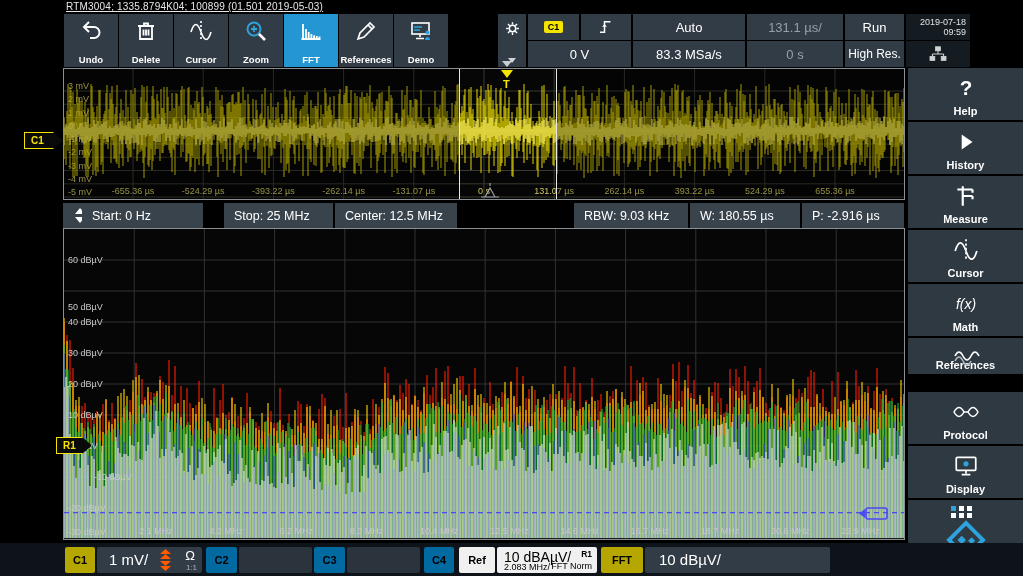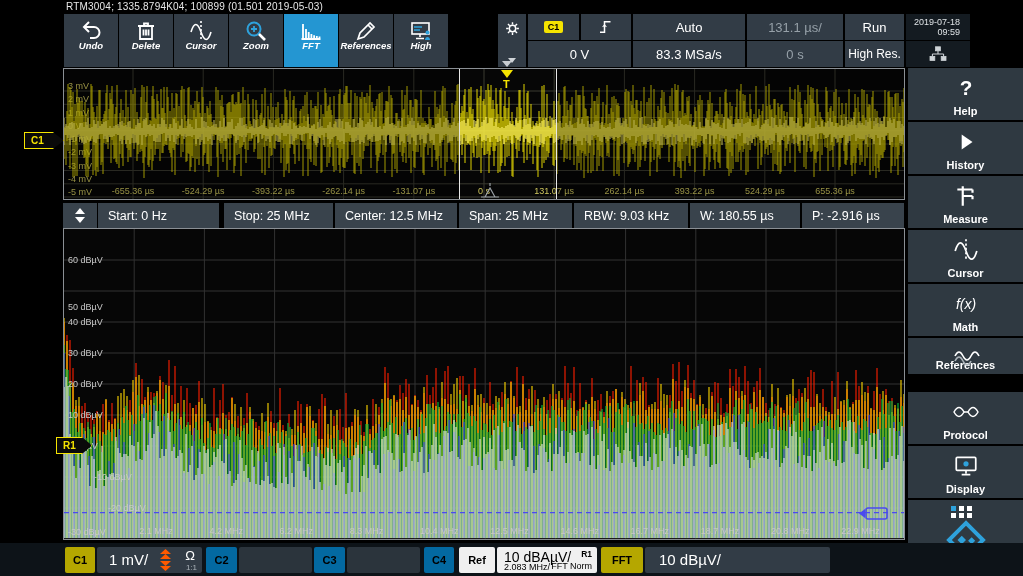--- a/index.html
+++ b/index.html
@@ -2,35 +2,35 @@
 <html><head>
 <meta charset="utf-8">
 <style>
   html,body{margin:0;padding:0;background:#000;}
   *{box-sizing:border-box;font-family:"Liberation Sans", sans-serif;}
   .screen{position:relative;width:1023px;height:576px;background:#000;overflow:hidden;}
   .abs{position:absolute;}
 
   
   .titlebar{left:0;top:0;width:1023px;height:14px;background:#000;color:#e8e8e8;font-size:10px;line-height:14px;}
-  .titlebar span{margin-left:66px;letter-spacing:.2px;}
-
-  
-  .tbtn{top:14px;width:54px;height:53px;background:#323c46;display:flex;flex-direction:column;align-items:center;justify-content:flex-end;padding-bottom:16px;cursor:pointer;font-style:italic;}
+  .titlebar span{margin-left:66px;letter-spacing:.2px;text-decoration:underline;}
+
+  
+  .tbtn{top:14px;width:54px;height:53px;background:#323c46;display:flex;flex-direction:column;align-items:center;justify-content:flex-end;padding-bottom:2px;cursor:pointer;}
   .tbtn.active{background:#2496d2;}
   .tbtn .ticon{position:absolute;top:5px;left:15px;width:24px;height:24px;}
   .tlabel{color:#fff;font-size:9.5px;font-weight:bold;}
   .gearcol{top:14px;left:498px;width:28px;height:53px;background:#323c46;display:flex;flex-direction:column;align-items:center;justify-content:space-between;padding:6px 0 4px 0;}
   .tri-down-sm{width:0;height:0;border-left:4px solid transparent;border-right:4px solid transparent;border-top:5px solid #cfd4d8;}
 
   
   .scell{background:#323c46;color:#fff;font-size:13px;display:flex;align-items:center;justify-content:center;}
   .scell.gray{color:#96a0a8;}
   .badge-c1{background:#f5e400;color:#000;font-size:9px;font-weight:bold;padding:1px 4px;border-radius:2px;}
-  .datecell{background:#141b21;color:#dfe3e6;font-size:9px;text-align:right;display:flex;flex-direction:column;justify-content:center;padding-right:10px;line-height:10px;}
+  .datecell{background:#141b21;color:#dfe3e6;font-size:9px;text-align:right;display:flex;flex-direction:column;justify-content:center;padding-right:4px;line-height:10px;}
 
   
   .panel{border:1px solid #8a8f94;background:#060606;}
   .axis-label{position:absolute;font-size:9px;color:#cfc75e;white-space:nowrap;}
   .spec-label{position:absolute;font-size:9px;color:#c8c8c8;white-space:nowrap;}
 
   
   .chanbadge{background:#0a0a0a;border:1.5px solid #f5e400;color:#f5e400;font-size:10px;font-weight:bold;display:flex;align-items:center;padding-left:6px;clip-path:polygon(0 0,72% 0,100% 50%,72% 100%,0 100%);cursor:pointer;}
 
   
@@ -108,21 +108,21 @@
     <span class="tlabel">References</span>
   </div>
   <div class="abs tbtn" style="left:394px">
     <svg class="ticon" viewBox="0 0 24 24" fill="none" stroke="#fff" stroke-width="1.6">
         <rect x="3" y="4" width="17" height="11"></rect>
         <path d="M5 8 h8 M5 11 h6" stroke="#2ea2dc"></path>
         <path d="M11 15 v3 M7 19.5 h8"></path>
         <circle cx="18.5" cy="13.5" r="2" fill="#2ea2dc" stroke="none"></circle>
         <path d="M16 21 c0-4 5-4 5 0 z" fill="#2ea2dc" stroke="none"></path>
       </svg>
-    <span class="tlabel">High</span>
+    <span class="tlabel">Demo</span>
   </div>
 
   <div class="abs gearcol">
     <svg width="17" height="17" viewBox="0 0 24 24" fill="none" stroke="#fff" stroke-width="2">
         <circle cx="12" cy="12" r="4.5"></circle>
         <path d="M12 3 v3.5 M12 17.5 V21 M3 12 h3.5 M17.5 12 H21 M5.6 5.6 l2.5 2.5 M15.9 15.9 l2.5 2.5 M5.6 18.4 l2.5-2.5 M15.9 8.1 l2.5-2.5"></path>
       </svg>
     <div class="tri-down-sm"></div>
   </div>
 
@@ -213,31 +213,28 @@
   <div class="abs dim" style="left:557px;width:347px"></div>
   <div class="abs gateline" style="left:459px"></div>
   <div class="abs gateline" style="left:556px"></div>
   <div class="abs" style="left:501px;top:70px;width:0;height:0;border-left:6px solid transparent;border-right:6px solid transparent;border-top:8px solid #f5e400"></div>
   <div class="abs" style="left:503px;top:78px;color:#f5e400;font-size:11px;font-weight:bold">T</div>
 
   <div class="abs updown">
     <div class="tri-up"></div>
     <div class="tri-dn"></div>
   </div>
-  <div class="abs pcell" style="left:98px;width:121px">
+  <div class="abs pcell" style="left:82px;width:121px">
       <span>Start: 0 Hz</span>
     </div>
   <div class="abs pcell" style="left:224px;width:109px">
       <span>Stop: 25 MHz</span>
     </div>
   <div class="abs pcell" style="left:335px;width:122px">
       <span>Center: 12.5 MHz</span>
-    </div>
-  <div class="abs pcell" style="left:459px;width:113px">
-      <span>Span: 25 MHz</span>
     </div>
   <div class="abs pcell" style="left:574px;width:114px">
       <span>RBW: 9.03 kHz</span>
     </div>
   <div class="abs pcell" style="left:690px;width:110px">
       <span>W: 180.55 µs</span>
     </div>
   <div class="abs pcell" style="left:802px;width:102px">
       <span>P: -2.916 µs</span>
     </div>
@@ -257,21 +254,21 @@
         <path d="M0 283.6H840" stroke="#4a4aee" stroke-width="1.4" fill="none" stroke-dasharray="5 4"></path>
       </svg>
       <span class="spec-label" style="left: 4px; top: 26px;">60 dBµV</span>
       <span class="spec-label" style="left: 4px; top: 73px;">50 dBµV</span>
       <span class="spec-label" style="left: 4px; top: 88px;">40 dBµV</span>
       <span class="spec-label" style="left: 4px; top: 119px;">30 dBµV</span>
       <span class="spec-label" style="left: 4px; top: 150px;">20 dBµV</span>
       <span class="spec-label" style="left: 4px; top: 181px;">10 dBµV</span>
       <span class="spec-label" style="left: 4px; top: 212px;">0 dBµV</span>
       <span class="spec-label" style="left: 4px; top: 243px; margin-left: 26px;">-10 dBµV</span>
-      <span class="spec-label" style="left: 4px; top: 274px; padding-left: 40px;">-20 dBµV</span>
+      <span class="spec-label" style="left: 4px; top: 274px;">-20 dBµV</span>
       <span class="spec-label" style="left: 4px; top: 298px;">-30 dBµV</span>
       <span class="spec-label" style="left: 75.2px; top: 297px;">2.1 MHz</span>
       <span class="spec-label" style="left: 145.4px; top: 297px;">4.2 MHz</span>
       <span class="spec-label" style="left: 215.6px; top: 297px;">6.2 MHz</span>
       <span class="spec-label" style="left: 285.8px; top: 297px;">8.3 MHz</span>
       <span class="spec-label" style="left: 356px; top: 297px;">10.4 MHz</span>
       <span class="spec-label" style="left: 426.2px; top: 297px;">12.5 MHz</span>
       <span class="spec-label" style="left: 496.4px; top: 297px;">14.6 MHz</span>
       <span class="spec-label" style="left: 566.6px; top: 297px;">16.7 MHz</span>
       <span class="spec-label" style="left: 636.8px; top: 297px;">18.7 MHz</span>

